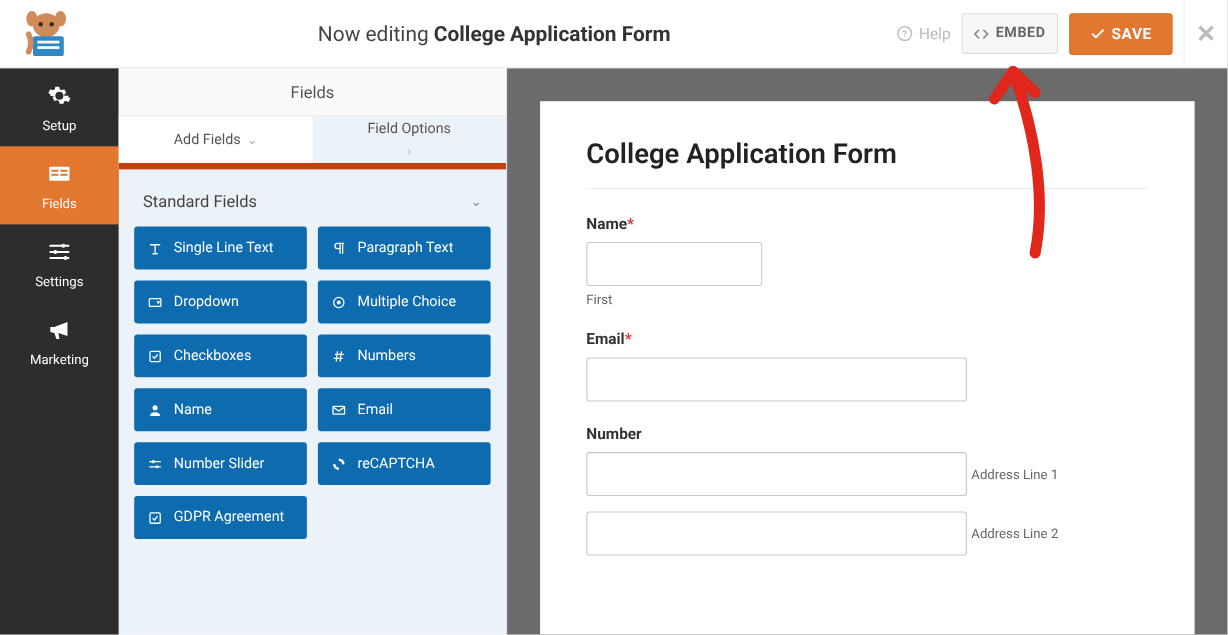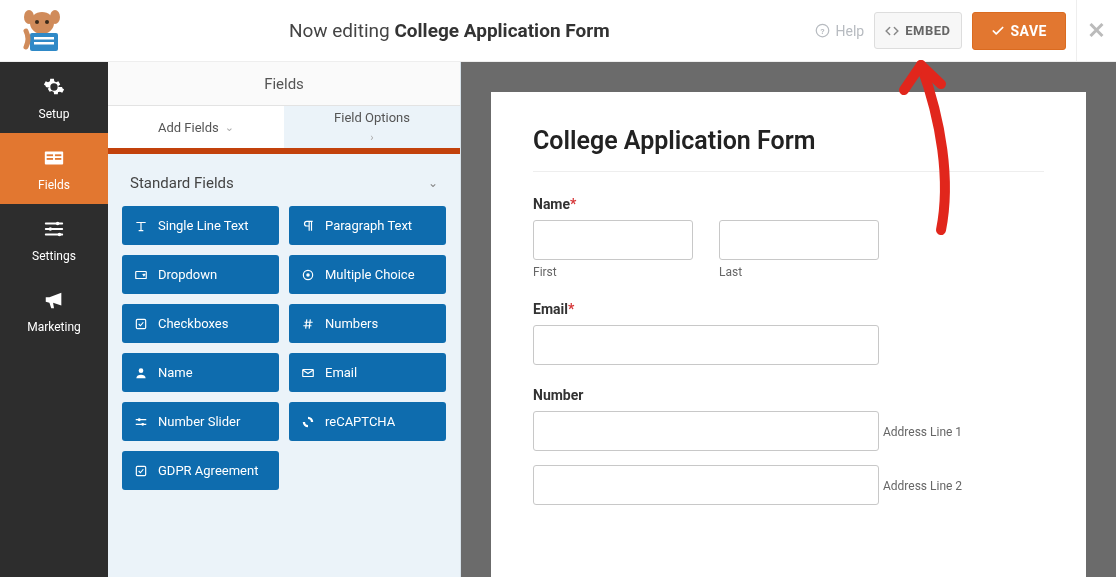--- a/index.html
+++ b/index.html
@@ -38,21 +38,21 @@
 .field-buttons { padding: 0 14px 20px; display: grid; grid-template-columns: 1fr 1fr; gap: 10px; }
 .field-btn { background: #0e6cae; color: #fff; border: none; border-radius: 3px; padding: 12px 12px; font-size: 13px; text-align: left; cursor: pointer; display: flex; align-items: center; gap: 10px; }
 .field-btn svg { width: 14px; height: 14px; fill: #fff; flex: 0 0 14px; }
 
 .preview { flex: 1; background: #6b6b6b; padding: 30px 30px 0 30px; overflow: hidden; }
 .form-card { background: #fff; height: 100%; border-radius: 0; padding: 34px 42px 0; overflow: hidden; max-width: 610px; }
 .form-title { font-size: 25px; font-weight: 600; color: #222; padding-bottom: 16px; border-bottom: 1px solid #eee; margin-bottom: 24px; }
 .fld { margin-bottom: 22px; }
 .fld-label { font-size: 14px; font-weight: 700; color: #333; margin-bottom: 8px; display: block; }
 .req { color: #d63638; }
-.name-row { display: flex; gap: 26px; }
+.name-row { display: flex; gap: 0; flex-direction: column; }
 .name-col { display: flex; flex-direction: column; }
 .inp { border: 1px solid #c8c8c8; border-radius: 3px; height: 40px; padding: 0 10px; font-size: 14px; }
 .name-col .inp { width: 160px; }
 .sub { font-size: 12px; color: #666; margin-top: 5px; }
 .full .inp { width: 346px; }
 .addr .inp { width: 346px; margin-bottom: 4px; }
 
 
 .annot-arrow { position: absolute; left: 886px; top: 50px; pointer-events: none; }
 .annot-arrow svg { width: 80px; height: 190px; }
@@ -237,24 +237,20 @@
     <div class="form-card">
       <div class="form-title">College Application Form</div>
 
       <div class="fld">
         <label class="fld-label"><span>Name</span><span class="req">*</span></label>
         <div class="name-row">
           <div class="name-col">
             <input class="inp" style="">
             <span class="sub">First</span>
           </div>
-          <div class="name-col">
-            <input class="inp" style="">
-            <span class="sub">Last</span>
-          </div>
         </div>
       </div>
 
       <div class="fld full">
         <label class="fld-label"><span>Email</span><span class="req">*</span></label>
         <input class="inp" style="">
       </div>
 
       <div class="fld addr">
         <label class="fld-label">Number</label>

